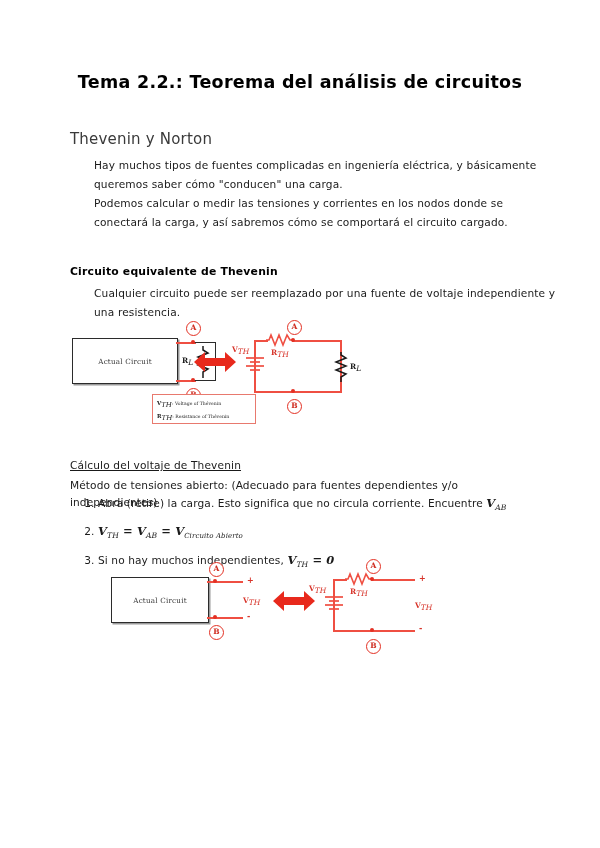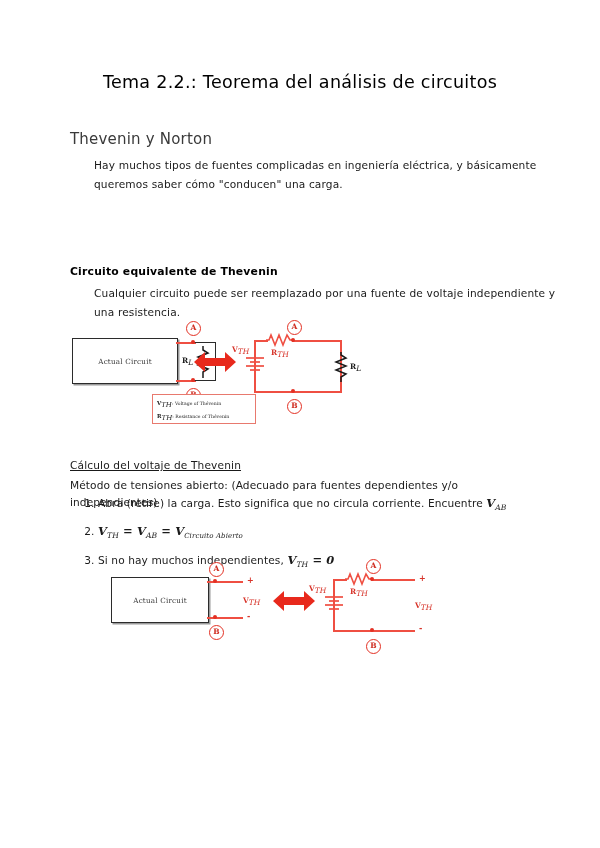--- a/index.html
+++ b/index.html
@@ -25,21 +25,21 @@
 
   
   .doc-title {
     position: absolute;
     left: 60px;
     top: 72px;
     width: 480px;
     text-align: center;
     font-family: "DejaVu Sans", sans-serif;
     font-size: 17.5px;
-    font-weight: normal;
+    font-weight: bold;
     letter-spacing: 0.3px;
     color: #000;
   }
   .subheading {
     position: absolute;
     left: 70px;
     top: 130px;
     font-family: "DejaVu Sans", sans-serif;
     font-size: 15px;
     font-weight: 400;
@@ -236,20 +236,21 @@
 </head>
 <body>
 
 <div class="page">
 
   <div class="doc-title">Tema 2.2.: Teorema del análisis de circuitos</div>
 
   <div class="subheading">Thevenin y Norton</div>
 
   <div class="para" id="para1">Hay muchos tipos de fuentes complicadas en ingeniería eléctrica, y básicamente queremos saber cómo "conducen" una carga.</div>
+  <div class="para" id="para2">Podemos calcular o medir las tensiones y corrientes en los nodos donde se conectará la carga, y así sabremos cómo se comportará el circuito cargado.</div>
 
   <div class="bold-heading" id="heading-thevenin-circuit">Circuito equivalente de Thevenin</div>
   <div class="para" id="para3">Cualquier circuito puede ser reemplazado por una fuente de voltaje independiente y una resistencia.</div>
 
   <div class="diagram" id="diagram-1">
 
     <div class="circ-box" style="left:10px; top:20px; width:104px; height:44px;">
       <div class="circ-box-label">Actual Circuit</div>
     </div>
 

